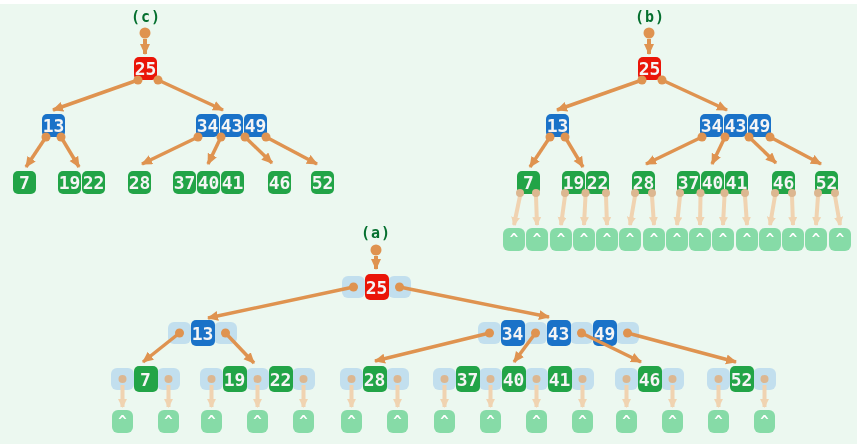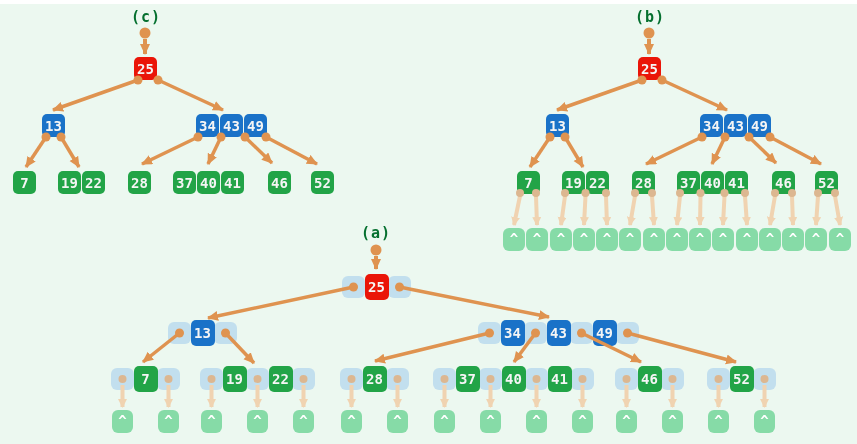--- a/index.html
+++ b/index.html
@@ -2,21 +2,21 @@
 <html><head>
 <meta charset="utf-8">
 <style>
   html,body{margin:0;padding:0;}
   #canvas{position:relative;width:857px;height:444px;overflow:hidden;
     font-family:"DejaVu Sans Mono",monospace;}
   .top-strip{position:absolute;left:0;top:0;width:857px;height:4px;background:#ffffff;}
   .tree-label{position:absolute;transform:translateX(-50%);font-weight:bold;
     font-size:15px;letter-spacing:1px;white-space:nowrap;z-index:4;}
   .key{position:absolute;display:flex;align-items:center;justify-content:center;
-    color:#f5f5f5;font-weight:bold;font-size:14px;border-radius:5px;z-index:3;}
+    color:#f5f5f5;font-weight:bold;font-size:18px;border-radius:5px;z-index:3;}
   .slot{position:absolute;border-radius:6px;z-index:2;}
   .nullbox{position:absolute;border-radius:6px;color:#ffffff;font-weight:bold;
     font-size:14px;display:flex;align-items:center;justify-content:center;
     padding-bottom:2px;box-sizing:border-box;z-index:3;}
   #arrow-layer{position:absolute;left:0;top:0;width:857px;height:444px;
     pointer-events:none;z-index:5;}
 </style>
 </head>
 <body>
 

